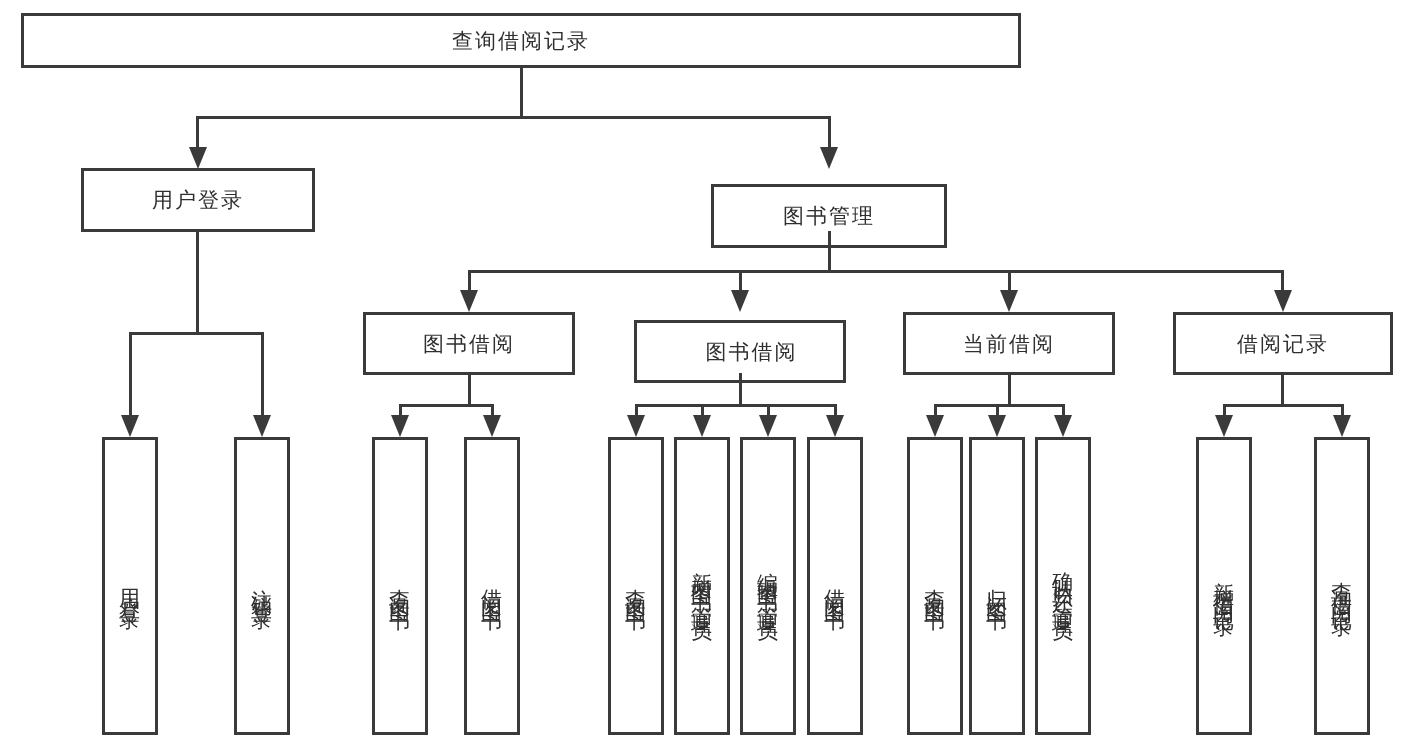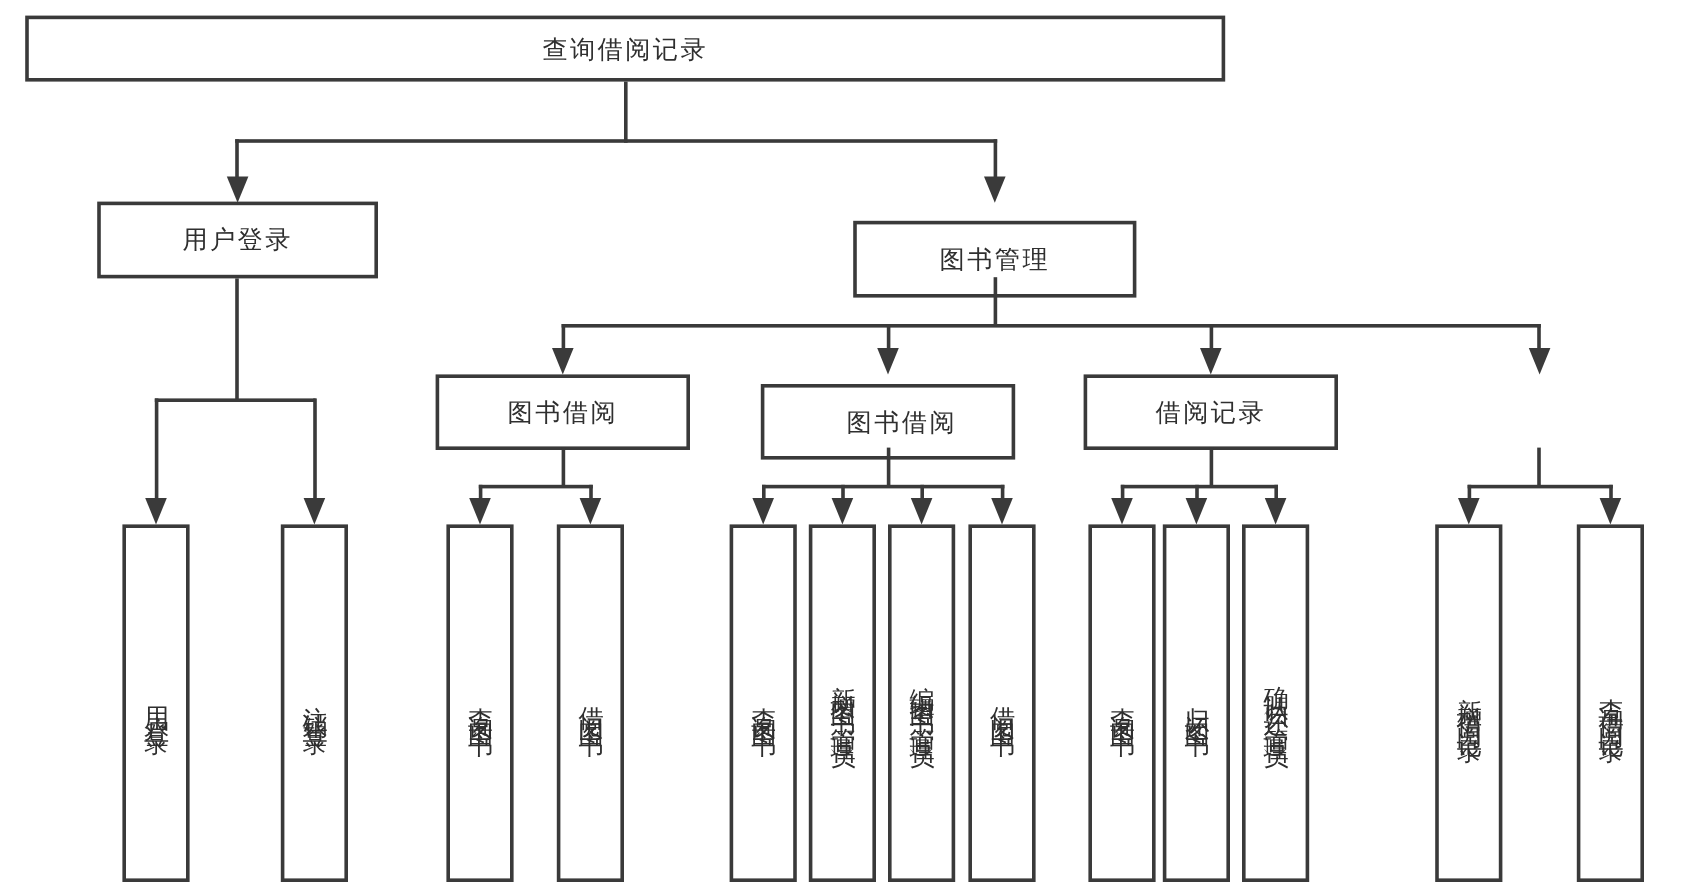--- a/index.html
+++ b/index.html
@@ -78,20 +78,23 @@
     <span>图书管理</span>
   </div>
 
   <div class="box hbox" style="left:363px;top:312px;width:212px;height:63px;">
     <span>图书借阅</span>
   </div>
   <div class="box hbox" style="left:634px;top:320px;width:212px;height:63px;padding-left:23px;">
     <span>图书借阅</span>
   </div>
   <div class="box hbox" style="left:903px;top:312px;width:212px;height:63px;">
+    <span>当前借阅</span>
+  </div>
+  <div class="box hbox" style="left:1173px;top:312px;width:220px;height:63px;">
     <span>借阅记录</span>
   </div>
 
   <div class="box vbox" style="left:102px;top:437px;width:56px;height:298px;">
     <span class="vtext">用户登录</span>
   </div>
   <div class="box vbox" style="left:234px;top:437px;width:56px;height:298px;">
     <span class="vtext">注销登录</span>
   </div>
 

